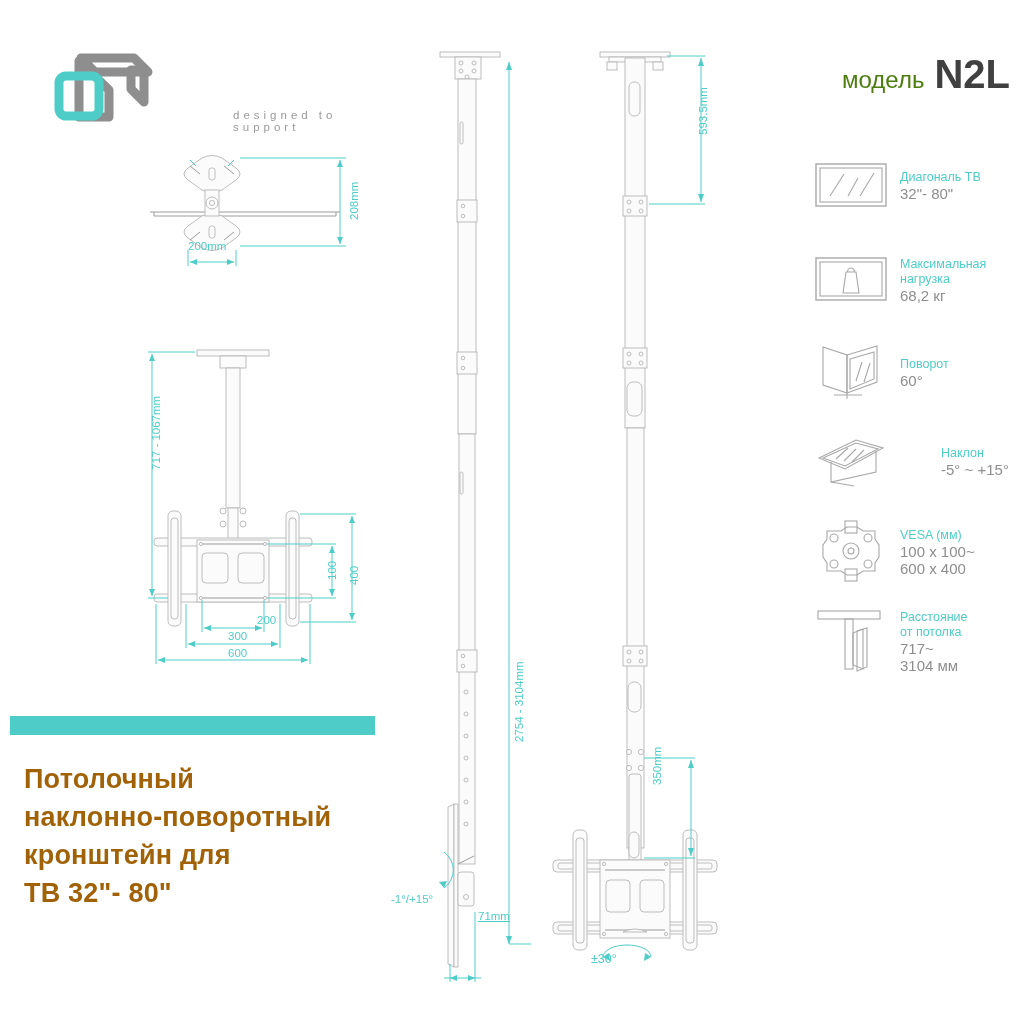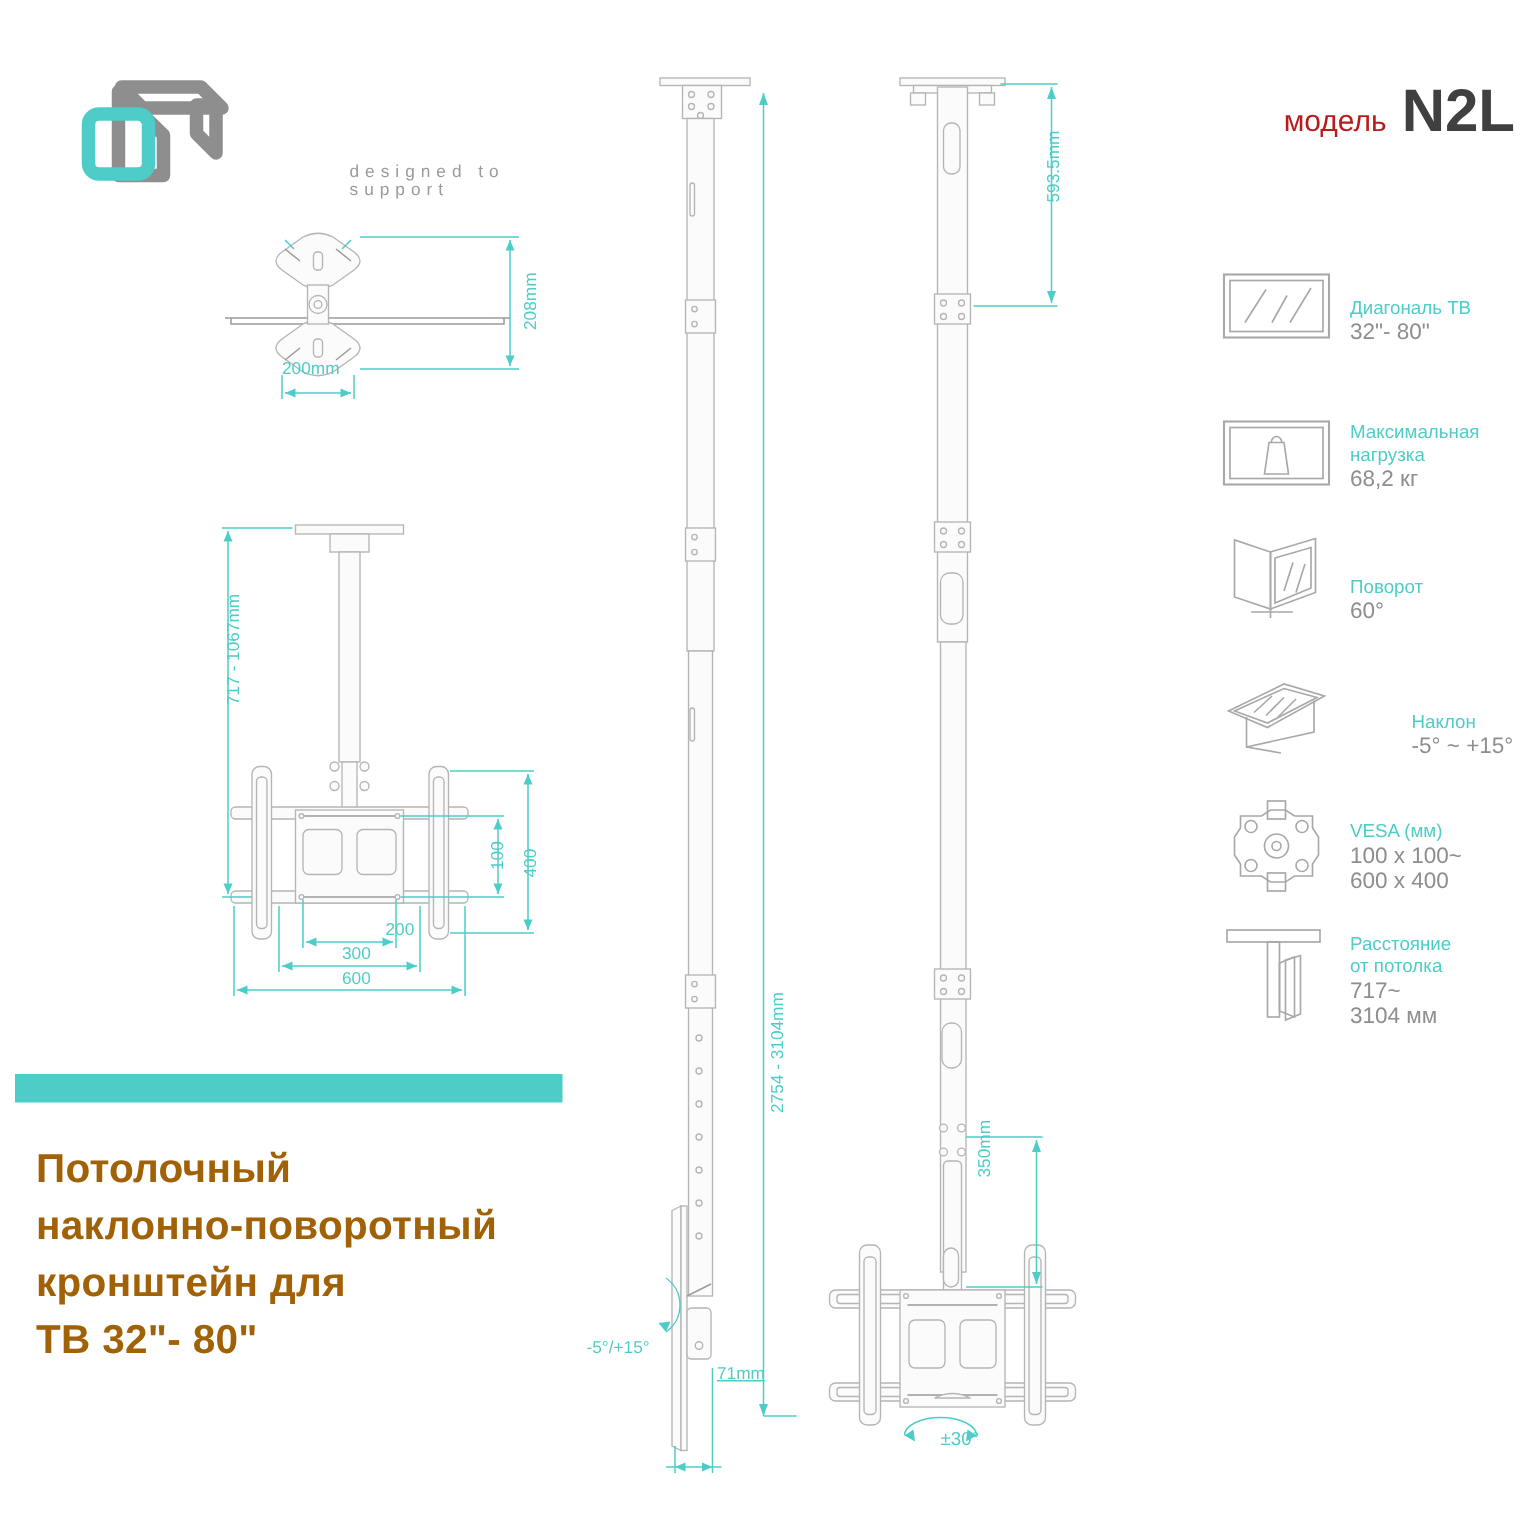--- a/index.html
+++ b/index.html
@@ -27,26 +27,26 @@
   
   #titlebar{left:10px;top:716px;width:365px;height:19px;background:#4ecdc8;}
   #titletext{
     left:24px;top:760px;width:380px;
     font-size:27px;font-weight:bold;line-height:38px;color:#a16207;
     letter-spacing:0.2px;
   }
 
   
   #model{left:770px;top:52px;width:240px;height:46px;text-align:right;}
-  #model .lbl{font-size:20px;color:#b91c1c;vertical-align:baseline;text-align:right;}
+  #model .lbl{font-size:24px;color:#4d7c0f;vertical-align:baseline;text-align:right;}
   #model .val{font-size:40px;font-weight:bold;color:#404040;margin-left:10px;vertical-align:baseline;}
 
   
   #specs{left:812px;top:140px;width:212px;}
-  .spec{position:relative;display:flex;align-items:flex-end;}
+  .spec{position:relative;display:flex;align-items:center;}
   .spec .ico{width:78px;flex:0 0 78px;display:flex;align-items:center;justify-content:center;}
   .spec .txt{padding-left:10px;padding-top:2px;}
   .spec .k{font-size:12.5px;color:#4ecdc8;line-height:15px;}
   .spec .v{font-size:15px;color:#8e8e8e;line-height:17px;white-space:pre-line;}
   .st{stroke:#a8a8a8;fill:none;stroke-width:1.4;}
   .st2{stroke:#a8a8a8;fill:none;stroke-width:1.1;}
 
   
   .dimtxt{position:absolute;color:#4ecdc8;font-size:11.5px;white-space:nowrap;}
   .dimtxt.v{transform-origin:0 0;transform:rotate(-90deg);}
@@ -305,21 +305,21 @@
   <path class="mechl" d="M28 812 L44 804"></path>
 
   <path class="dim" d="M14 800 a22 22 0 0 1 0 36"></path>
   <path class="dimf" d="M14 836 l-5 -6 l8 -1 Z"></path>
 
   <path class="dim" d="M20 912 L20 930 M45 860 L45 930"></path>
   <path class="dim" d="M14 926 L51 926"></path>
   <path class="dimf" d="M20 926 l7 -3 v6 Z"></path>
   <path class="dimf" d="M45 926 l-7 -3 v6 Z"></path>
 </svg>
-<div class="dimtxt" style="left:391px;top:893px;">-5°/+15°</div>
+<div class="dimtxt" style="left:391px;top:893px;">-1°/+15°</div>
 <div class="dimtxt" style="left:478px;top:910px;text-decoration:underline;">71mm</div>
 
 <svg class="draw" style="left:495px;top:58px;" width="40" height="900" viewBox="0 0 40 900">
   <path class="dim" d="M14 4 L14 886"></path>
   <path class="dimf" d="M14 4 l-3 8 h6 Z"></path>
   <path class="dimf" d="M14 886 l-3 -8 h6 Z"></path>
   <path class="dim" d="M14 886 L36 886"></path>
 </svg>
 <div class="dimtxt v" style="left:513px;top:742px;">2754 - 3104mm</div>
 
@@ -382,13 +382,13 @@
   <path class="dim" d="M146 708 L146 804"></path>
   <path class="dimf" d="M146 708 l-3 8 h6 Z"></path>
   <path class="dimf" d="M146 804 l-3 -8 h6 Z"></path>
 
   <path class="dim" d="M58 905 a24 12 0 0 1 48 0"></path>
   <path class="dimf" d="M58 905 l6 -4 l1 8 Z"></path>
   <path class="dimf" d="M106 905 l-6 -4 l-1 8 Z"></path>
 </svg>
 <div class="dimtxt v" style="left:697px;top:135px;">593.5mm</div>
 <div class="dimtxt v" style="left:651px;top:785px;">350mm</div>
-<div class="dimtxt" style="left:627px;top:952px;font-size:12.5px;">±30°</div>
+<div class="dimtxt" style="left:591px;top:952px;font-size:12.5px;">±30°</div>
 
 </body></html>

